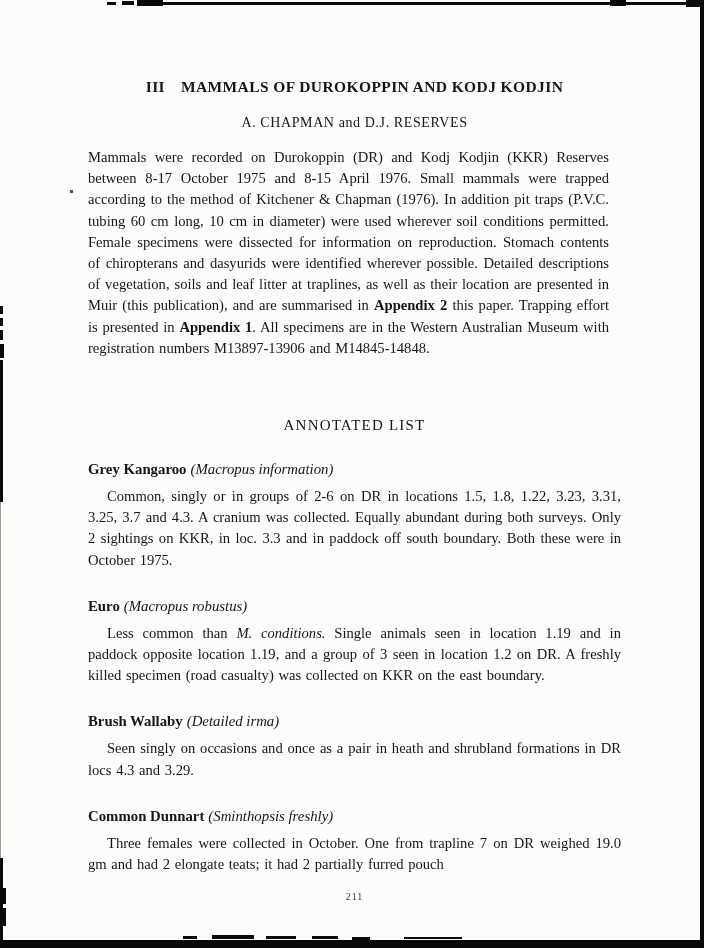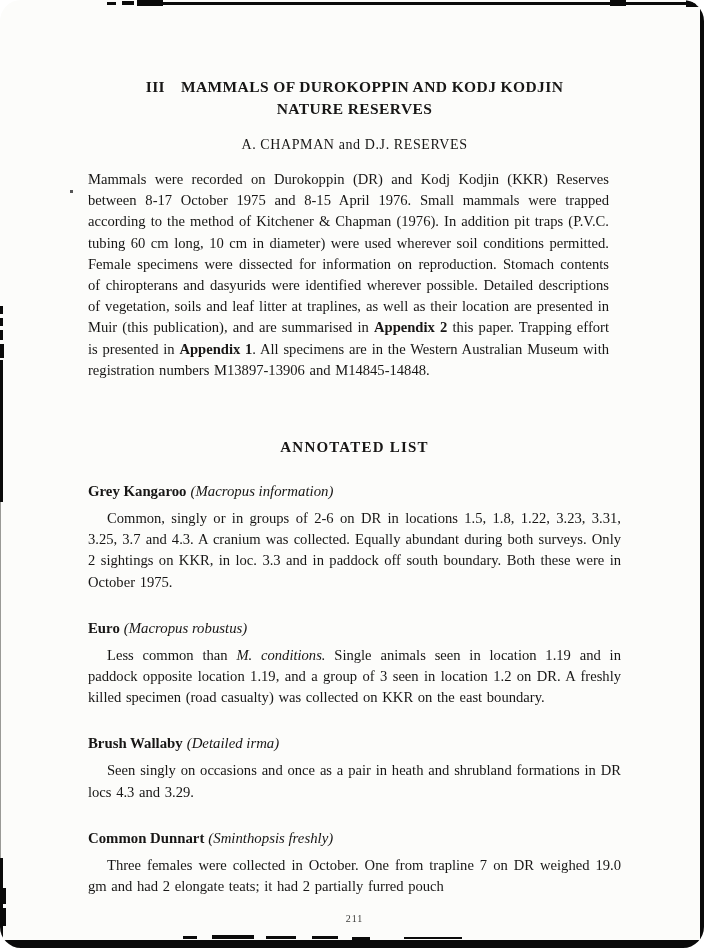--- a/index.html
+++ b/index.html
@@ -4,21 +4,20 @@
 <style>
   html, body { margin: 0; padding: 0; background: #ffffff; }
   .page {
     position: relative;
     width: 704px;
     height: 948px;
     background: #fcfcfa;
     overflow: hidden;
     font-family: "Liberation Serif", "DejaVu Serif", serif;
     color: #171615;
-    border-radius: 21px;
   }
   
   .art { position: absolute; background: #0a0a0a; }
   .art-top-line   { left: 163px; top: 2px;  width: 541px; height: 3px; }
   .art-top-dash1  { left: 107px; top: 2px;  width: 9px;   height: 3px; }
   .art-top-dash2  { left: 122px; top: 1px;  width: 12px;  height: 4px; }
   .art-top-blob   { left: 137px; top: 0;    width: 26px;  height: 6px; }
   .art-top-tick   { left: 610px; top: 0;    width: 16px;  height: 6px; }
   .art-right-corner { right: 0;  top: 0;    width: 18px;  height: 7px; }
   .art-right-line { right: 0;    top: 0;    width: 4px;   height: 941px; }
@@ -66,21 +65,20 @@
     text-align: justify;
     font-size: 14.6px;
     line-height: 21.2px;
     word-spacing: 1px;
   }
   .section-heading {
     text-align: center;
     font-size: 15px;
     letter-spacing: 1.2px;
     margin-top: 58px;
-    font-weight: bold;
   }
   .entry-heading {
     margin-top: 25px;
     font-size: 14.8px;
     line-height: 20px;
   }
   .entry-heading .common { font-weight: bold; }
   .entry-heading .sci { font-style: italic; margin-left: 4px; }
   .entry-body {
     margin: 7px 0 0 0;
@@ -124,21 +122,20 @@
   <div class="art art-left-line"></div>
   <div class="art art-left-faint"></div>
   <div class="art art-left-low"></div>
   <div class="art art-lb1"></div>
   <div class="art art-lb2"></div>
   <div class="art art-speck"></div>
 
   <div class="content">
 
     <div class="title-line">III MAMMALS OF DUROKOPPIN AND KODJ KODJIN</div>
-    <div class="title-line">NATURE RESERVES</div>
 
     <div class="authors">A. CHAPMAN and D.J. RESERVES</div>
 
     <p class="abstract"><span>Mammals were recorded on Durokoppin (DR) and Kodj Kodjin (KKR) Reserves between 8-17 October 1975 and 8-15 April 1976. Small mammals were trapped according to the method of Kitchener &amp; Chapman (1976). In addition pit traps (P.V.C. tubing 60 cm long, 10 cm in diameter) were used wherever soil conditions permitted. Female specimens were dissected for information on reproduction. Stomach contents of chiropterans and dasyurids were identified wherever possible. Detailed descriptions of vegetation, soils and leaf litter at traplines, as well as their location are presented in Muir (this publication), and are summarised in </span><span style="font-weight: bold;">Appendix 2</span><span> this paper. Trapping effort is presented in </span><span style="font-weight: bold;">Appendix 1</span><span>. All specimens are in the Western Australian Museum with registration numbers M13897-13906 and M14845-14848.</span></p>
 
     <div class="section-heading">ANNOTATED LIST</div>
 
     <div class="entry">
       <div class="entry-heading">
         <span class="common">Grey Kangaroo</span><span class="sci">(Macropus information)</span>

